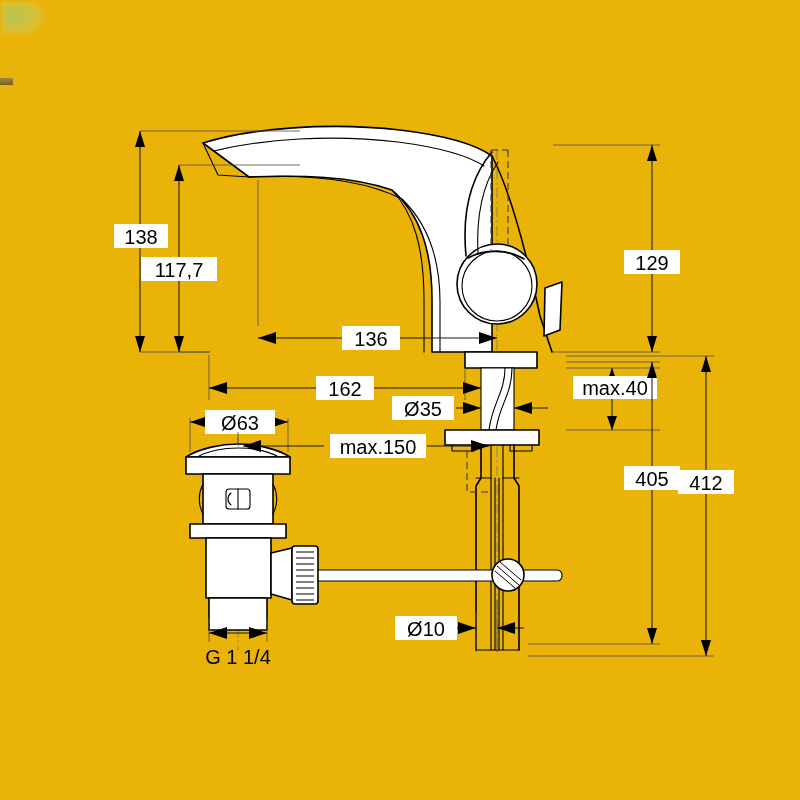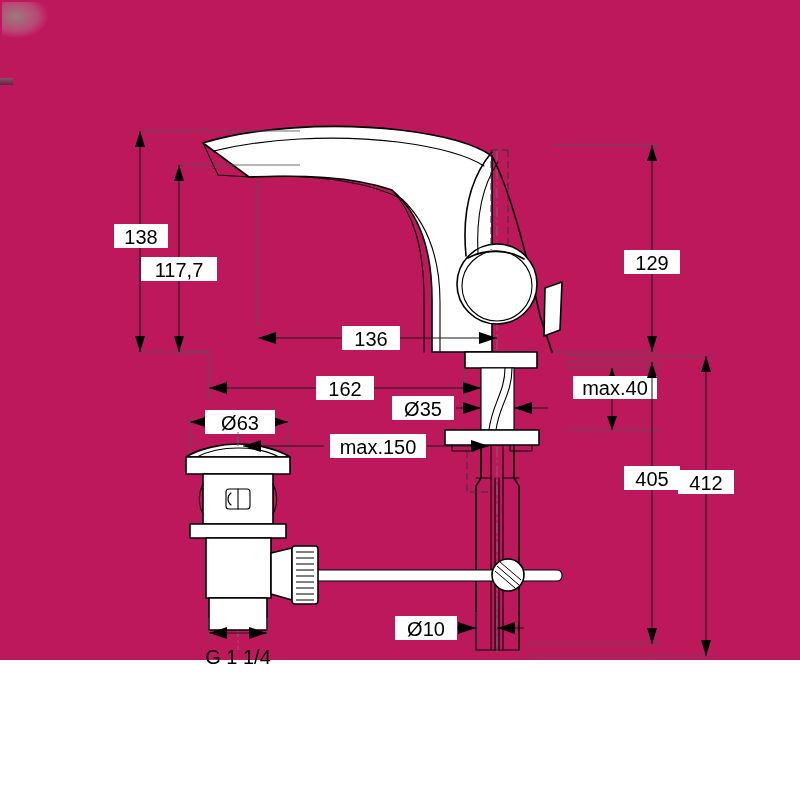--- a/index.html
+++ b/index.html
@@ -1,18 +1,18 @@
 <!DOCTYPE html>
 <html><head>
 <meta charset="utf-8">
 <style>
   html,body{margin:0;padding:0;background:#ffffff;}
   body{width:800px;height:800px;overflow:hidden;
        font-family:"Liberation Sans","DejaVu Sans",sans-serif;}
-  #sheet{position:relative;width:800px;height:660px;background:#be185d;}
+  #sheet{position:relative;width:800px;height:800px;background:#eab308;}
   svg{display:block;width:800px;height:800px;}
   .obj{fill:none;stroke:#000000;stroke-width:1.6;stroke-linejoin:round;stroke-linecap:round;}
   .obj-t{fill:none;stroke:#000000;stroke-width:1.1;stroke-linejoin:round;stroke-linecap:round;}
   .obj-f{fill:#ffffff;stroke:#000000;stroke-width:1.6;stroke-linejoin:round;}
   .obj-ft{fill:#ffffff;stroke:#000000;stroke-width:1.1;stroke-linejoin:round;}
   .dim{fill:none;stroke:#1a1a1a;stroke-width:1.05;}
   .ext{fill:none;stroke:#555555;stroke-width:0.85;}
   .center{fill:none;stroke:#777777;stroke-width:0.8;
           stroke-dasharray:10 3.5 2 3.5;}
   .hid{fill:none;stroke:#333333;stroke-width:1.0;stroke-dasharray:7 4;}

